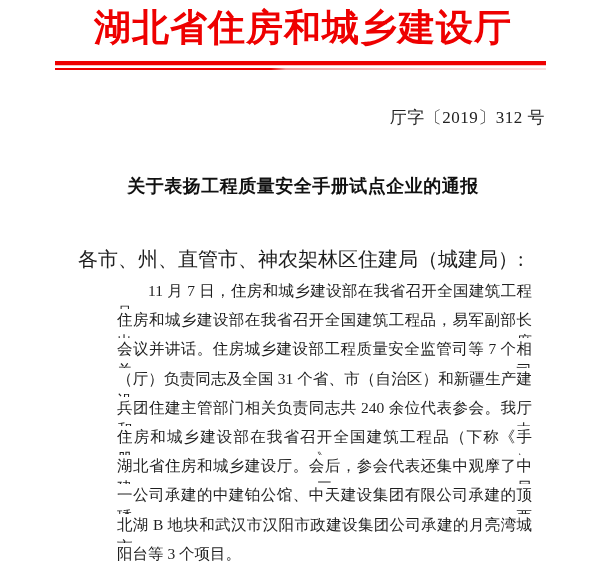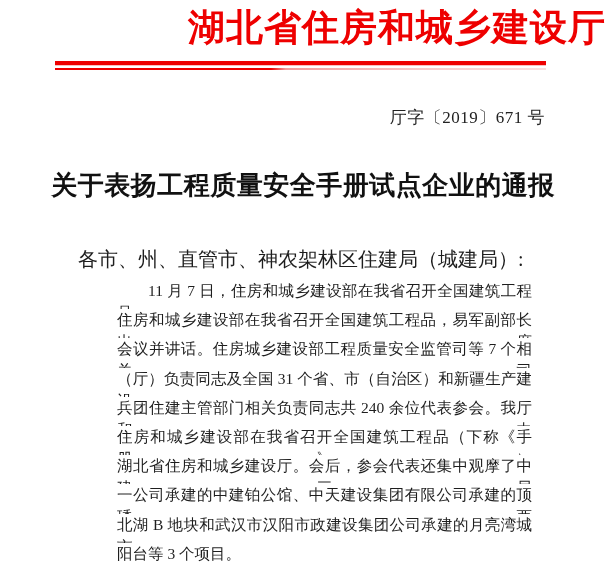--- a/index.html
+++ b/index.html
@@ -7,21 +7,21 @@
   html,body { background:#ffffff; }
   .page {
     position:relative;
     width:606px; height:570px;
     background:var(--paper);
     font-family:"Liberation Serif","DejaVu Serif",serif;
     overflow:hidden;
   }
   .agency-name {
     position:absolute; top:5px; left:0; width:100%;
-    text-align:right;
+    text-align:center;
     font-size:37px; font-weight:bold;
     color:var(--red);
     letter-spacing:1px;
     line-height:46px;
     white-space:nowrap;
   }
   .sep-thick {
     position:absolute; top:61px; left:55px;
     width:491px; height:4px;
     background:var(--red);
@@ -36,21 +36,21 @@
   }
   .doc-number {
     position:absolute; top:106px; right:61px;
     font-size:17px; color:#222222;
     letter-spacing:0.5px;
     white-space:nowrap;
   }
   .doc-title {
     position:absolute; top:170px; left:0; width:100%;
     text-align:center;
-    font-size:26px; font-weight:bold;
+    font-size:18px; font-weight:bold;
     color:#111111;
     letter-spacing:0.5px;
     line-height:32px;
     white-space:nowrap;
   }
   .body-block {
     position:absolute; top:248px; left:78px;
     width:454px;
     color:var(--ink);
   }
@@ -77,21 +77,21 @@
 <body>
 
 <div class="page">
 
   <div class="agency-name">湖北省住房和城乡建设厅</div>
 
   <div class="sep-thick"></div>
 
   <div class="sep-thin"></div>
 
-  <div class="doc-number">厅字〔2019〕671 号</div>
+  <div class="doc-number">厅字〔2019〕312 号</div>
 
   <div class="doc-title">关于表扬工程质量安全手册试点企业的通报</div>
 
   <div class="body-block">
     <div class="salutation">各市、州、直管市、神农架林区住建局（城建局）:</div>
 
     <div class="para-line indent">11 月 7 日，住房和城乡建设部在我省召开全国建筑工程品</div>
     <div class="para-line">住房和城乡建设部在我省召开全国建筑工程品，易军副部长出席</div>
     <div class="para-line">会议并讲话。住房城乡建设部工程质量安全监管司等 7 个相关司</div>
     <div class="para-line">（厅）负责同志及全国 31 个省、市（自治区）和新疆生产建设</div>

